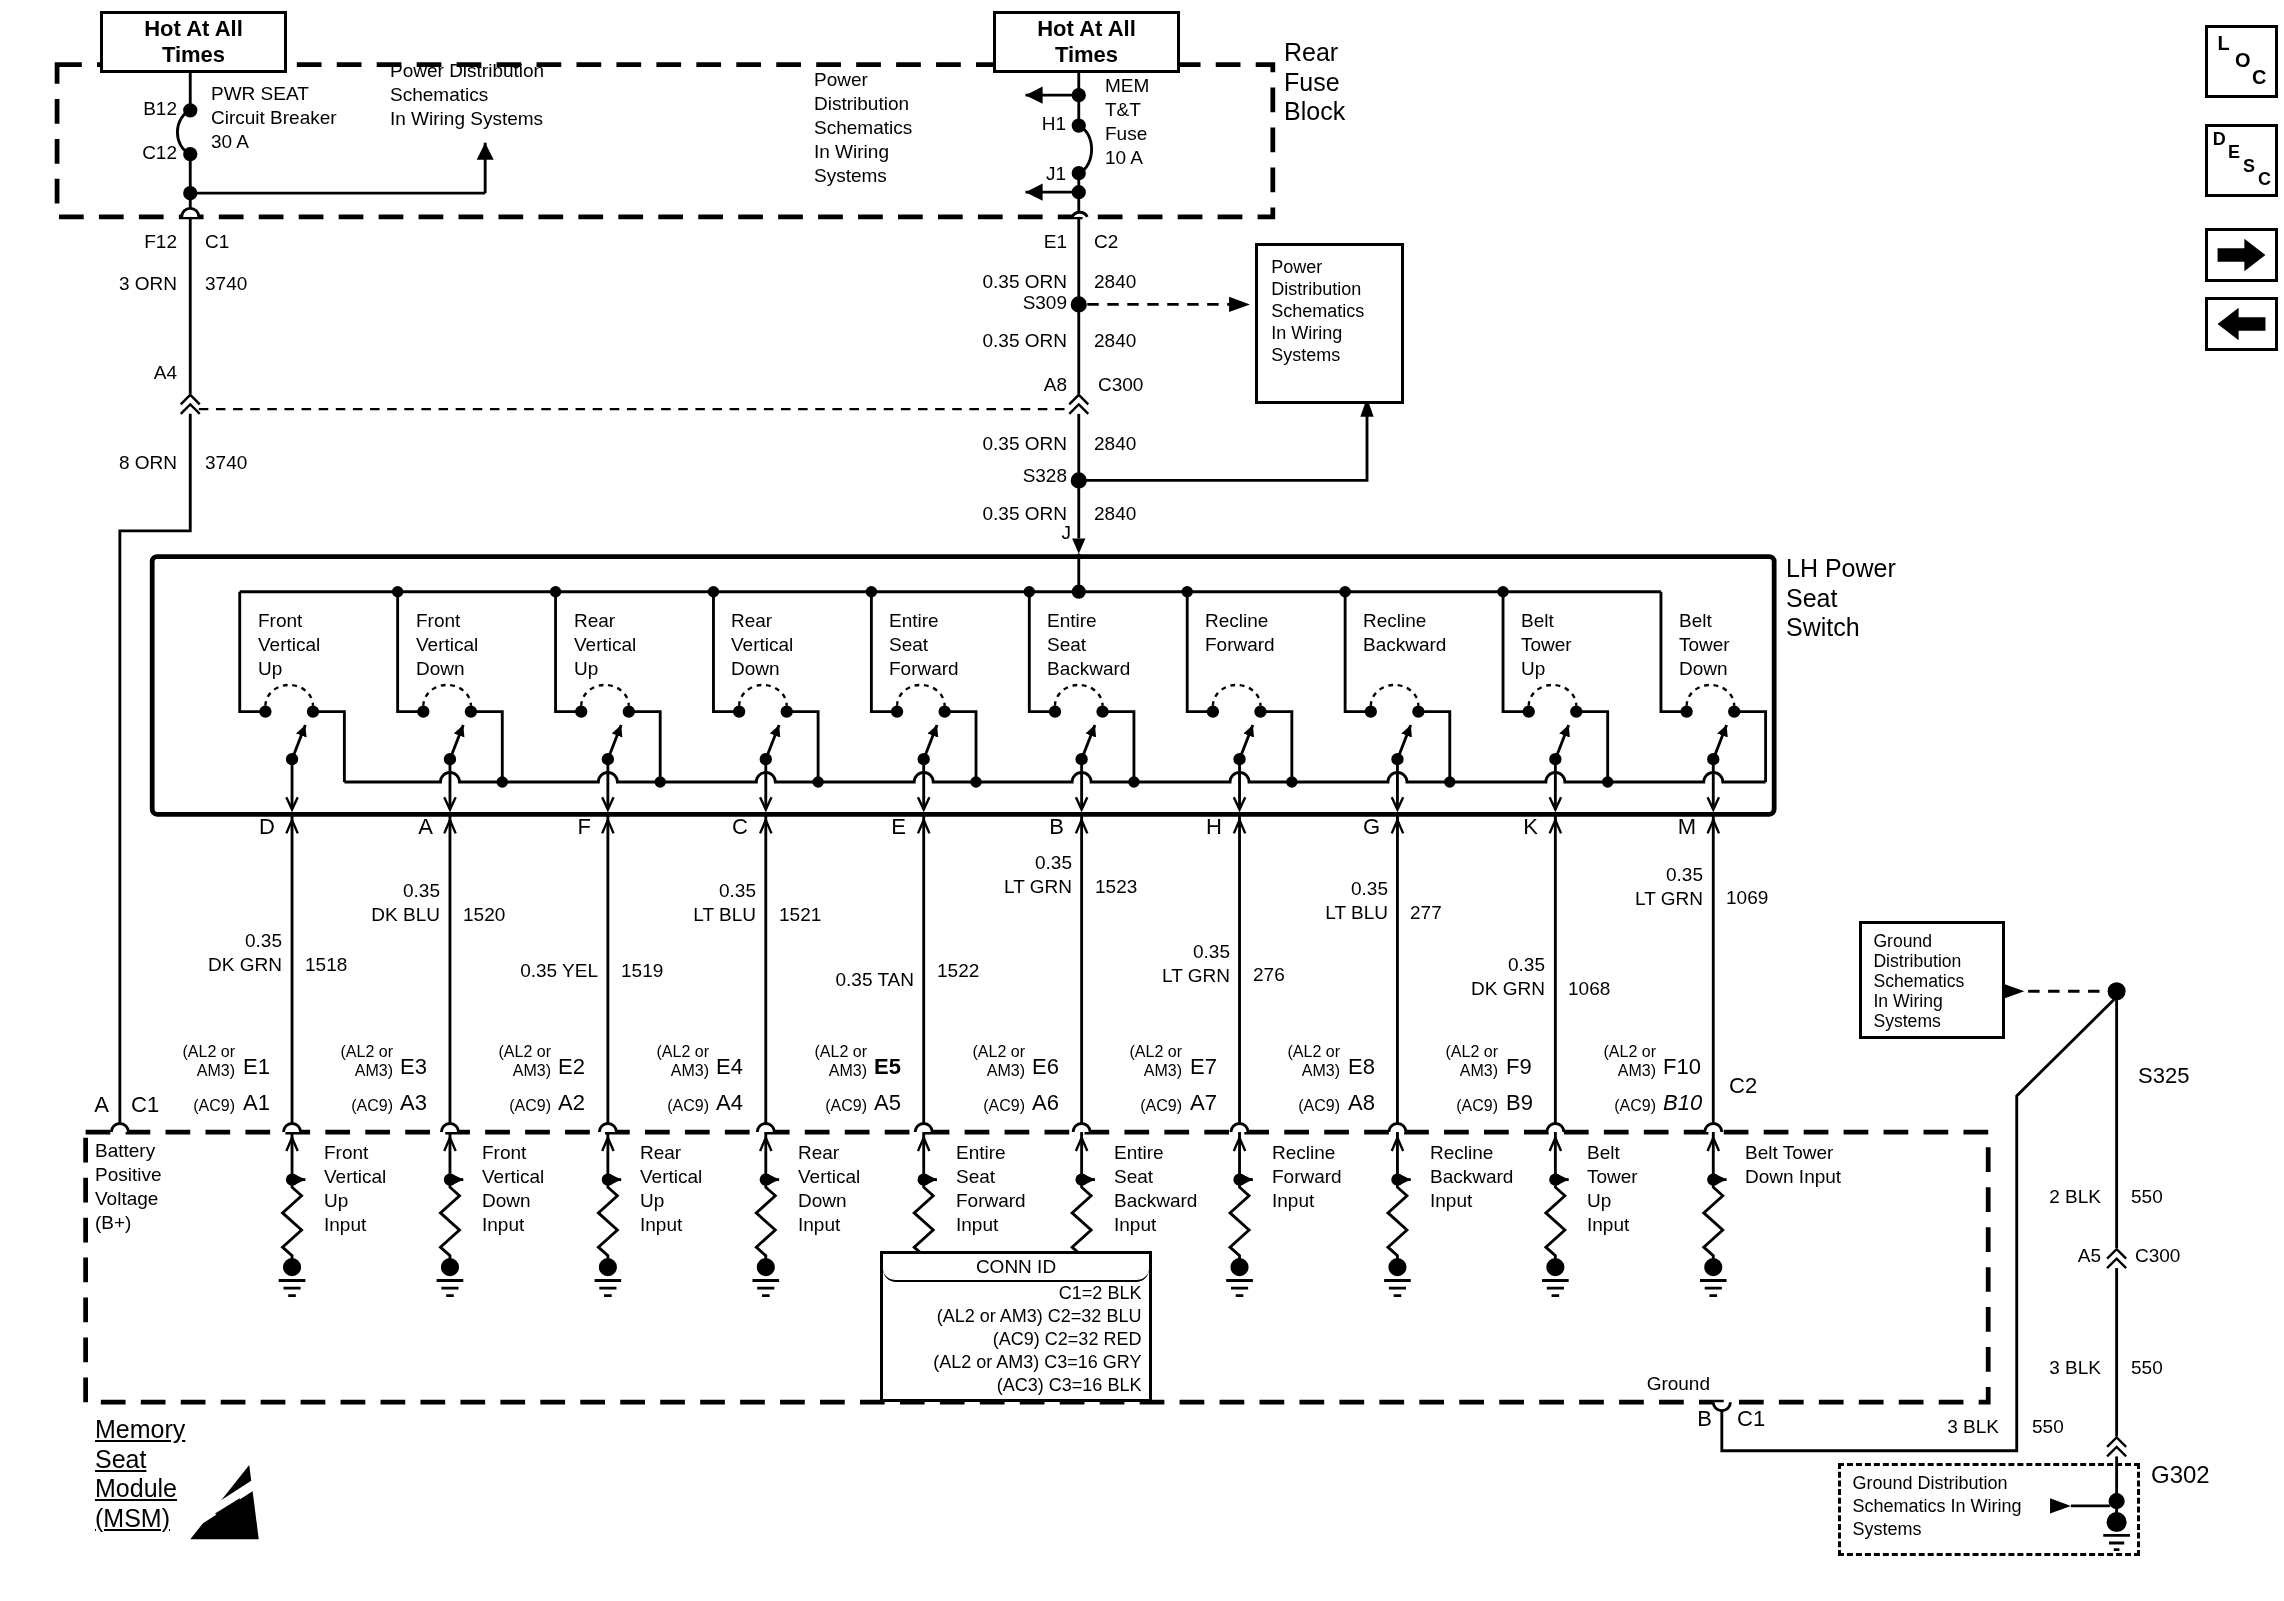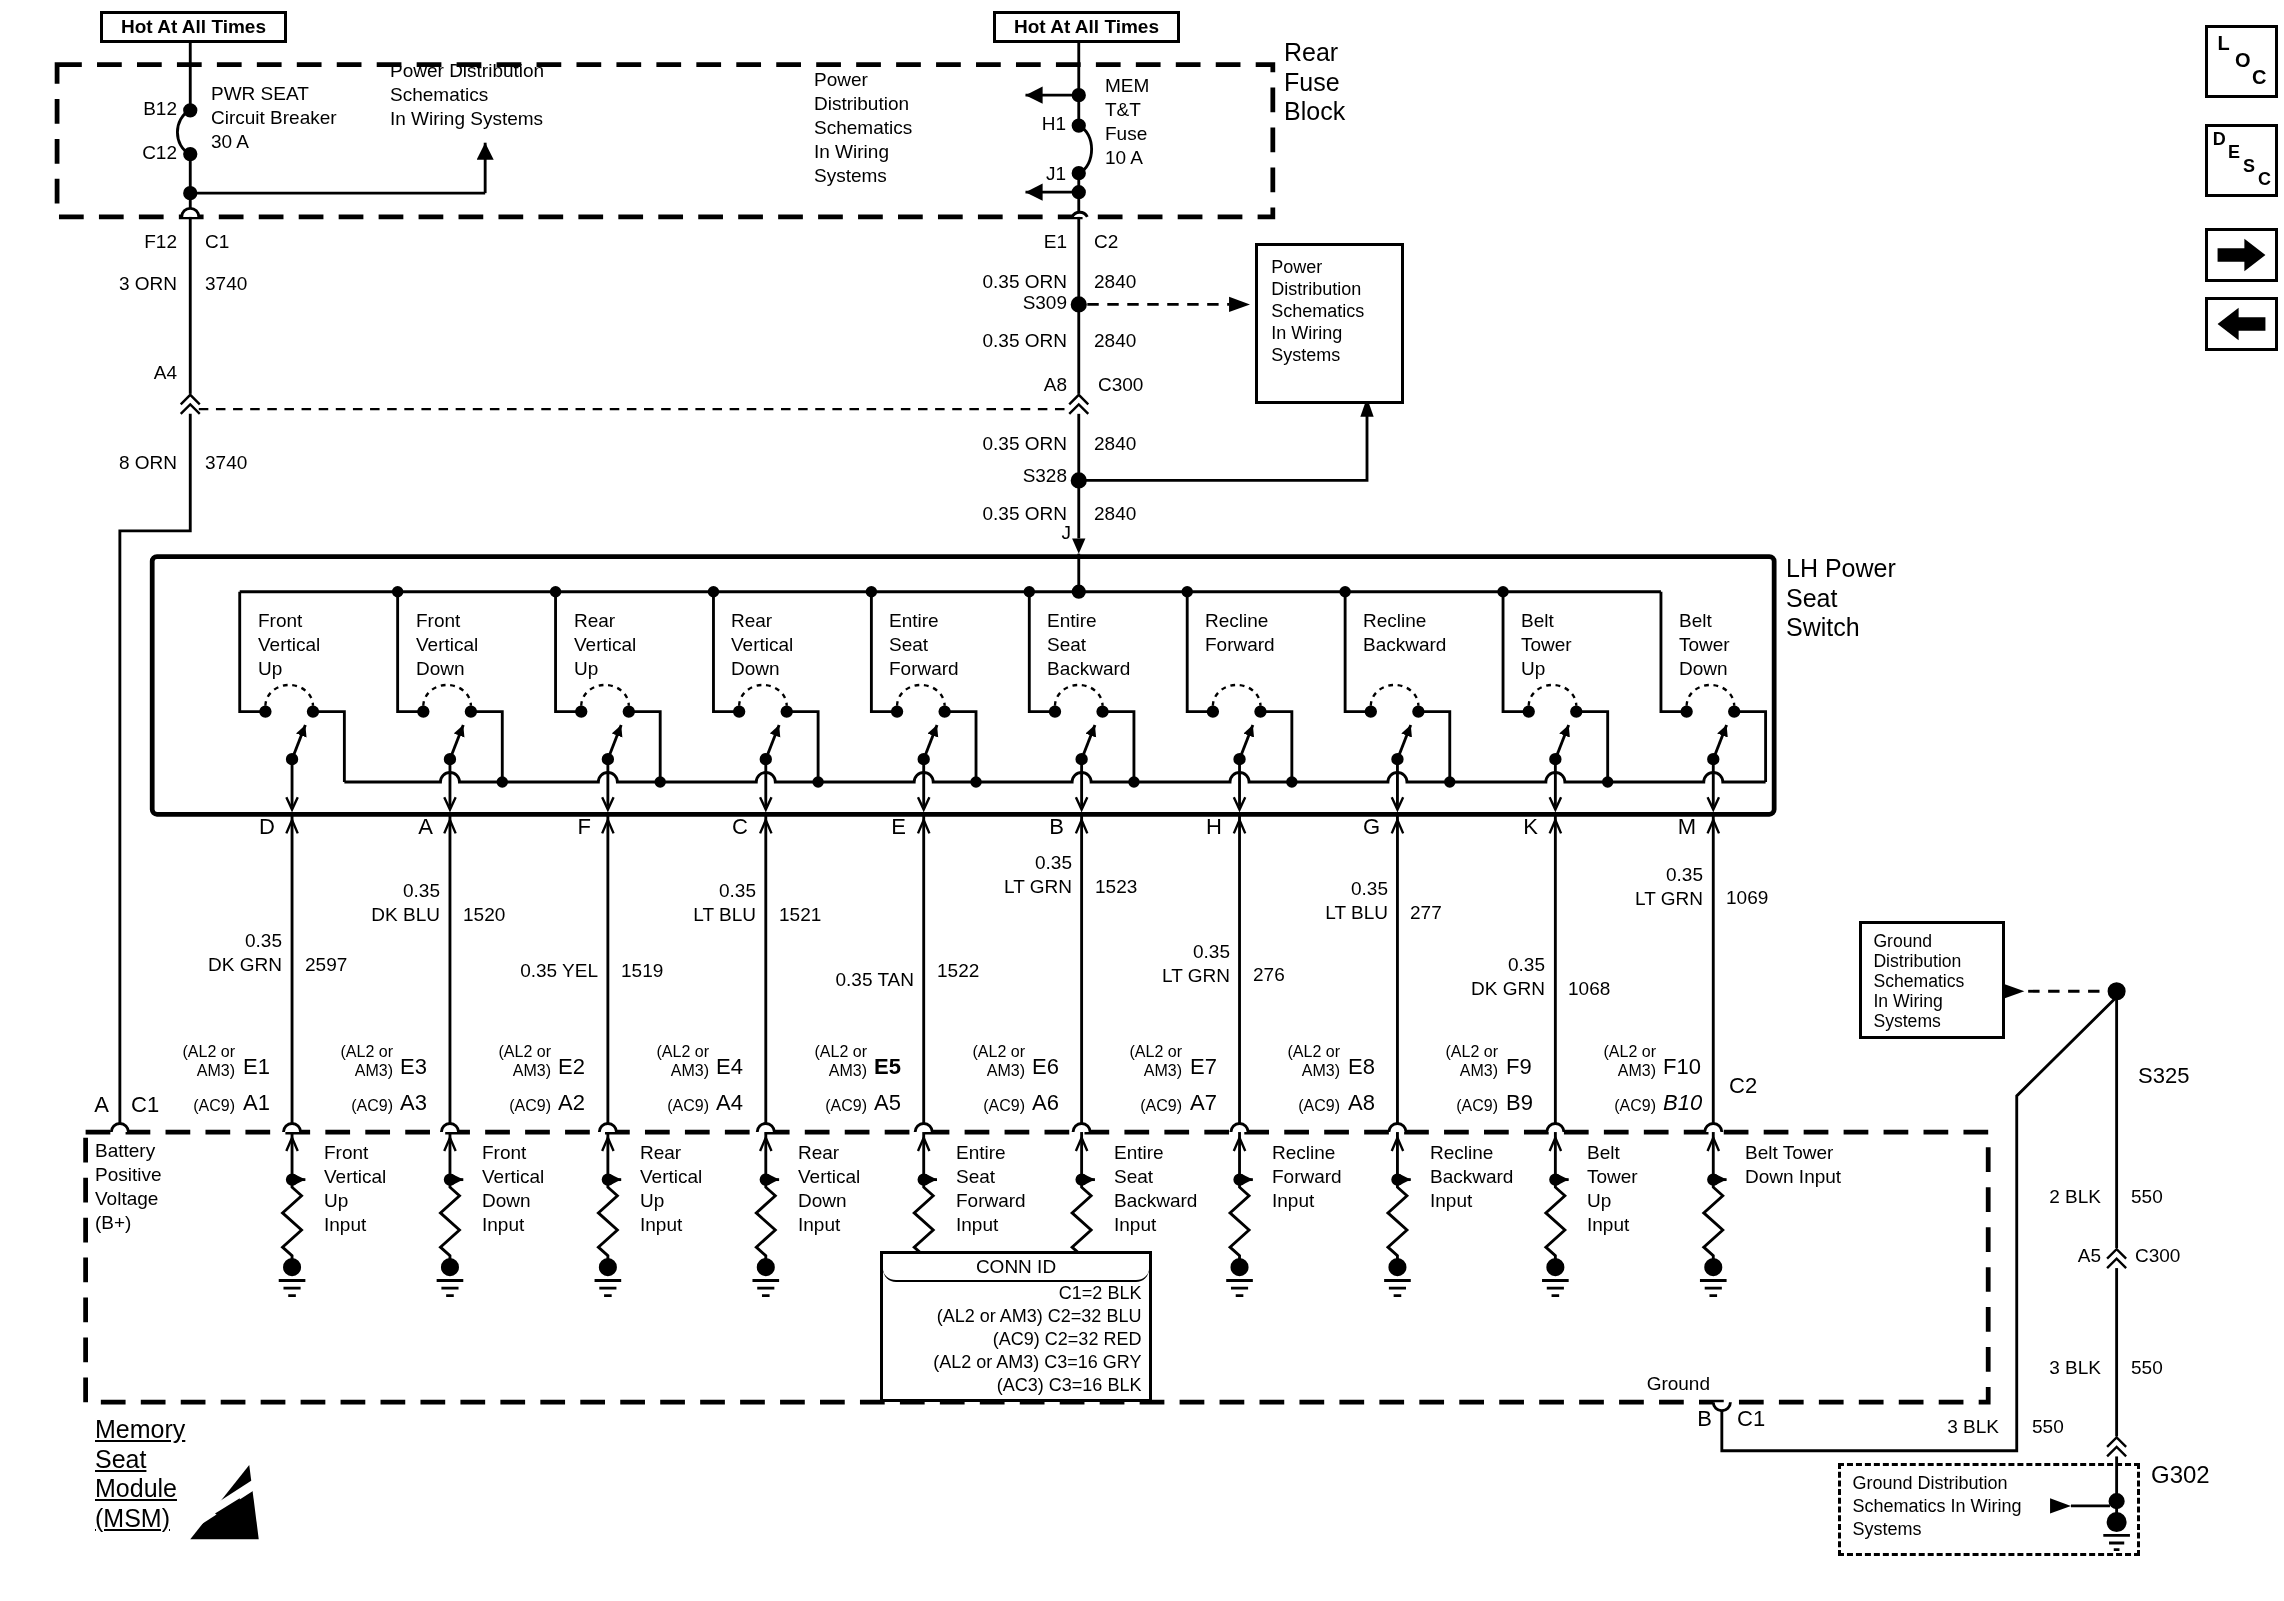--- a/index.html
+++ b/index.html
@@ -7,21 +7,21 @@
     font-family:"Liberation Sans", sans-serif;overflow:hidden;}
   #wires{position:absolute;left:0;top:0;z-index:1;}
   .txt{position:absolute;z-index:3;white-space:pre-line;}
   .lbl{font-size:19px;line-height:24px;}
   .sm{font-size:16px;line-height:19px;}
   .big{font-size:22px;line-height:26px;}
   .t26{font-size:25px;line-height:29.5px;}
   .r{text-align:right;}
   .c{text-align:center;}
   .hotbox{position:absolute;z-index:3;border:3.8px solid #000;background:#fff;
-    font-size:19px;font-weight:600;padding:1.9px 9.5px;}
+    font-size:22px;font-weight:600;padding:1.9px 9.5px;}
   .refbox{position:absolute;z-index:2;border:3.8px solid #000;background:#fff;}
   .refdash{position:absolute;z-index:2;border:3.8px dashed #000;background:transparent;}
   .iconbox{position:absolute;z-index:4;border:3.8px solid #000;background:#fff;width:67px;height:67px;}
   .iconbox span{position:absolute;font-weight:bold;font-size:20px;}
   .connid{position:absolute;z-index:3;border:3.8px solid #000;background:#fff;}
 </style>
 </head>
 <body>
 
 <div id="canvas">
@@ -478,21 +478,21 @@
   </div>
   <div class="txt" style="left:2151px;top:1461px;font-size:24px;">G302</div>
 
   <div id="genlabels">
       <div class="txt lbl" style="left: 258px; top: 609px; width: 143px;">Front
 Vertical
 Up</div>
       <div class="txt big r" style="left: 237px; top: 814px; width: 38px;">D</div>
       <div class="txt lbl r" style="left: 168px; top: 929px; width: 114px;">0.35
 DK GRN</div>
-      <div class="txt lbl" style="left: 305px; top: 953px;">2597</div>
+      <div class="txt lbl" style="left: 305px; top: 953px;">1518</div>
       <div class="txt sm r" style="left: 153px; top: 1042px; width: 82px;">(AL2 or
 AM3)</div>
       <div class="txt big" style="left: 243px; top: 1054px;">E1</div>
       <div class="txt sm r" style="left: 153px; top: 1096px; width: 82px;">(AC9)</div>
       <div class="txt big" style="left: 243px; top: 1090px;">A1</div>
       <div class="txt lbl" style="left: 324px; top: 1141px; width: 162px;">Front
 Vertical
 Up
 Input</div>
       <div class="txt lbl" style="left: 416px; top: 609px; width: 143px;">Front

